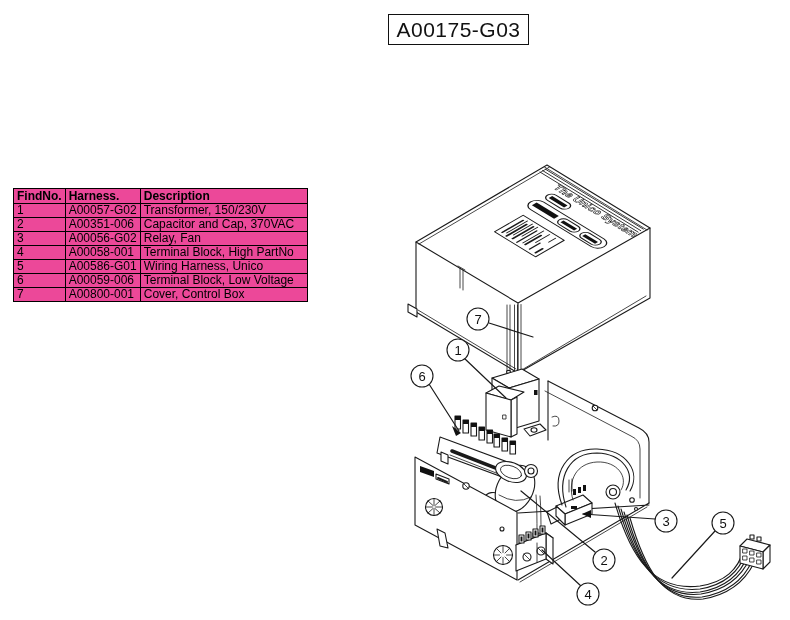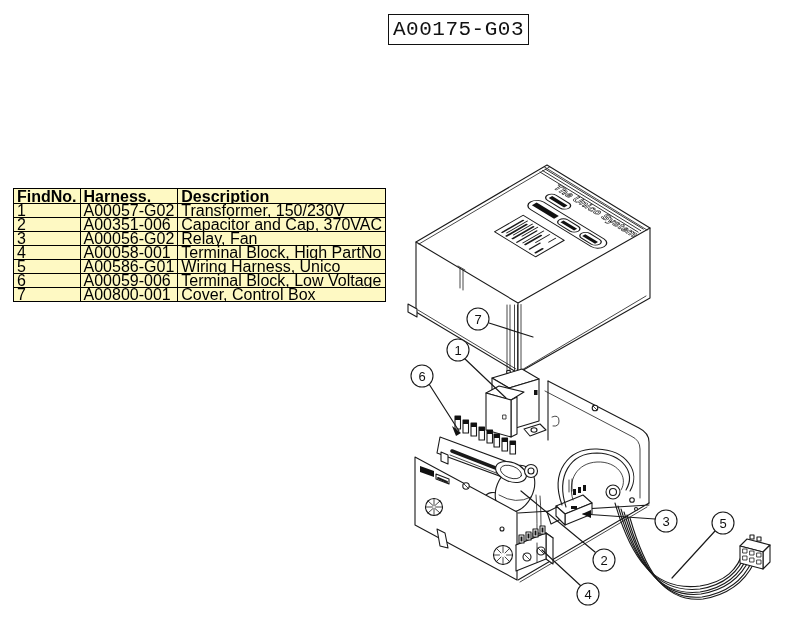--- a/index.html
+++ b/index.html
@@ -1,22 +1,22 @@
 <!DOCTYPE html>
 <html><head>
 <meta charset="utf-8">
 <style>
   html,body{margin:0;padding:0;background:#fff;}
   body{position:relative;width:790px;height:620px;overflow:hidden;
        font-family:"Liberation Sans",sans-serif;}
   .title-box{position:absolute;left:388px;top:14px;width:139px;height:29px;
        border:1.5px solid #111;display:flex;align-items:center;justify-content:center;
-       font-size:21px;color:#111;letter-spacing:.5px;background:#fff;font-family:Liberation Mono, monospace;}
+       font-size:21px;color:#111;letter-spacing:.5px;background:#fff;}
   table.parts{position:absolute;left:13px;top:188px;border-collapse:collapse;
-       font-size:16px;color:#000;background:#fef9c3;table-layout:fixed;}
+       font-size:12px;color:#000;background:#ec4899;table-layout:fixed;}
   table.parts th,table.parts td{border:1px solid #000;padding:0 3px;height:13px;
        line-height:13px;text-align:left;white-space:nowrap;overflow:hidden;font-weight:400;}
   table.parts th{font-weight:700;height:14px;}
   #diagram{position:absolute;left:0;top:0;}
   #diagram *{stroke:#1a1a1a;stroke-width:1.1;fill:none;stroke-linecap:round;stroke-linejoin:round;}
   #diagram text{stroke:none;fill:#111;}
   #diagram .wf{fill:#fff;}
   #diagram .dk{fill:#111;stroke:none;}
   #diagram .thin{stroke-width:.8;}
   #diagram .ldr{stroke-width:1.2;}

